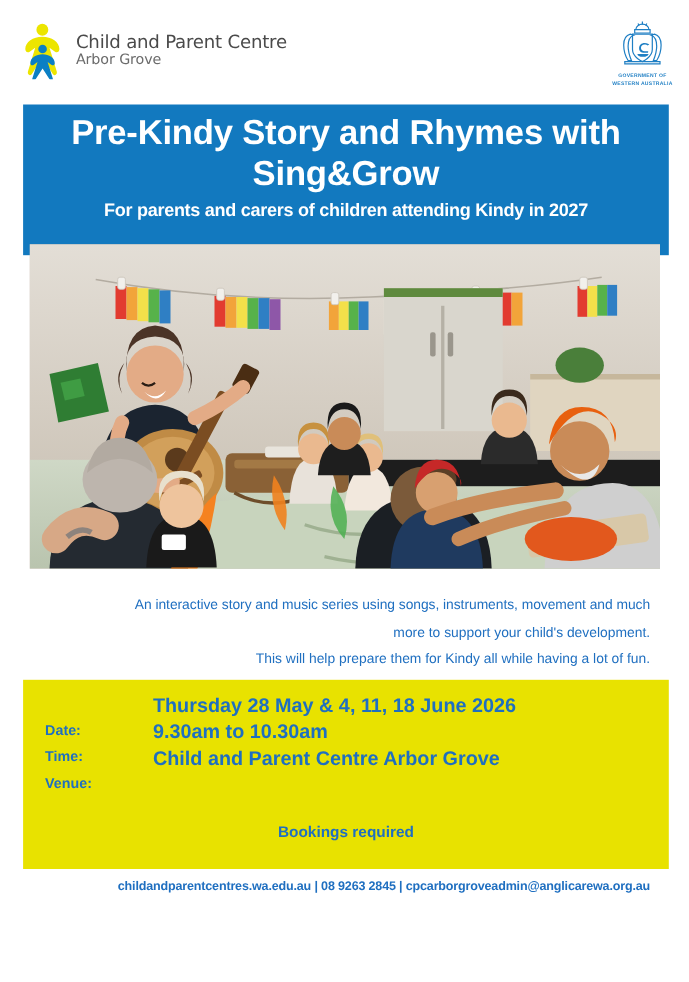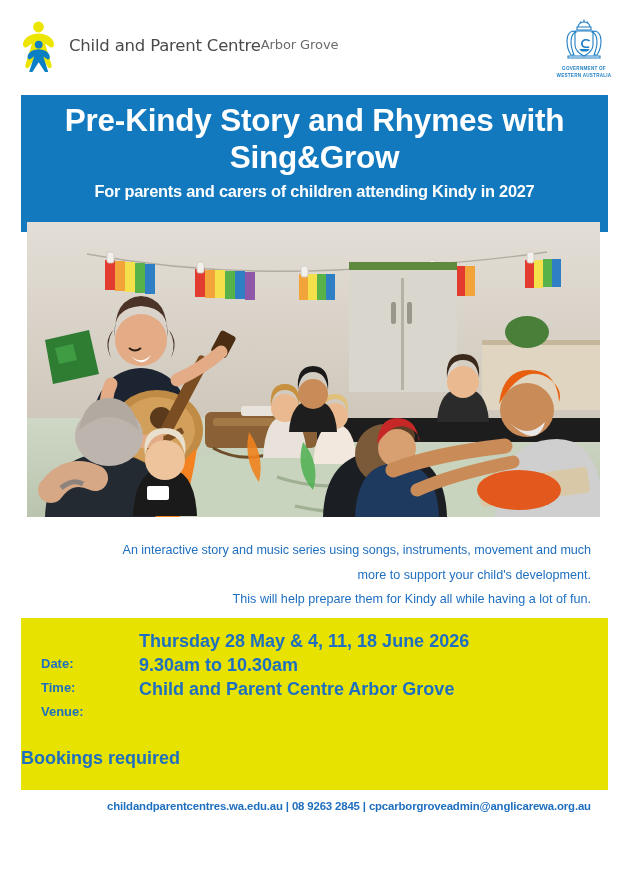--- a/index.html
+++ b/index.html
@@ -8,21 +8,21 @@
     font-family:"Liberation Sans", sans-serif;
     -webkit-font-smoothing:antialiased;
     overflow:hidden;position:relative;
   }
   .flyer{width:626px;height:893px;position:relative;background:#fff;}
 
   
   .header{position:absolute;left:0;top:0;width:626px;height:88px;}
   .cpc-logo{position:absolute;left:18px;top:20px;display:flex;align-items:center;gap:7px;}
   .cpc-mark{width:44px;height:52px;flex:0 0 auto;}
-  .cpc-words{display:flex;flex-direction:row;line-height:1.02;}
+  .cpc-words{display:flex;flex-direction:column;line-height:1.02;}
   .cpc-l1{font-family:"DejaVu Sans", sans-serif;font-size:16.5px;color:#4a4a4a;letter-spacing:-0.2px;}
   .cpc-l2{font-family:"DejaVu Sans", sans-serif;font-size:13px;color:#6b6b6b;letter-spacing:-0.1px;}
   .wa-logo{position:absolute;left:556px;top:18px;width:56px;text-align:center;}
   .wa-crest{width:50px;height:46px;margin:0 auto;display:block;}
   .wa-cap{font-family:"Liberation Sans", sans-serif;font-size:4.6px;font-weight:bold;color:#1f7fc4;
           letter-spacing:0.25px;line-height:1.45;margin-top:2px;}
 
   
   .title-banner{position:absolute;left:21px;top:95px;width:587px;height:137px;
     background:#1279bf;color:#fff;box-sizing:border-box;
@@ -41,22 +41,22 @@
         font-size:12.6px;line-height:1.95;}
   .desc div{white-space:nowrap;text-align:right;}
   .desc .d1{letter-spacing:-0.05px;}
 
   
   .ybox{position:absolute;left:21px;top:618px;width:587px;height:172px;background:#e8e200;}
   .ygrid{position:absolute;left:20px;top:13px;}
   .yrow{display:flex;align-items:flex-start;height:24px;}
   .ylabel{width:98px;flex:0 0 auto;color:#1f6fc0;font-size:13px;font-weight:bold;margin-top:25px;}
   .yval{color:#1f6fc0;font-size:18px;font-weight:bold;}
-  .ybookings{position:absolute;left:0;top:130px;width:587px;text-align:left;
-    color:#1f6fc0;font-size:18px;font-weight:bold;}
+  .ybookings{position:absolute;left:0;top:130px;width:587px;text-align:center;
+    color:#1f6fc0;font-size:14px;font-weight:bold;}
 
   
   .contact{position:absolute;left:0;top:800px;width:626px;text-align:center;
     color:#1f6fc0;font-size:11.4px;font-weight:bold;letter-spacing:-0.15px;padding-left:36px;}
   .contact .sep{color:#1f6fc0;}
 
   
   .footer{position:absolute;left:0;top:824px;width:626px;height:69px;}
 </style>
 </head>

